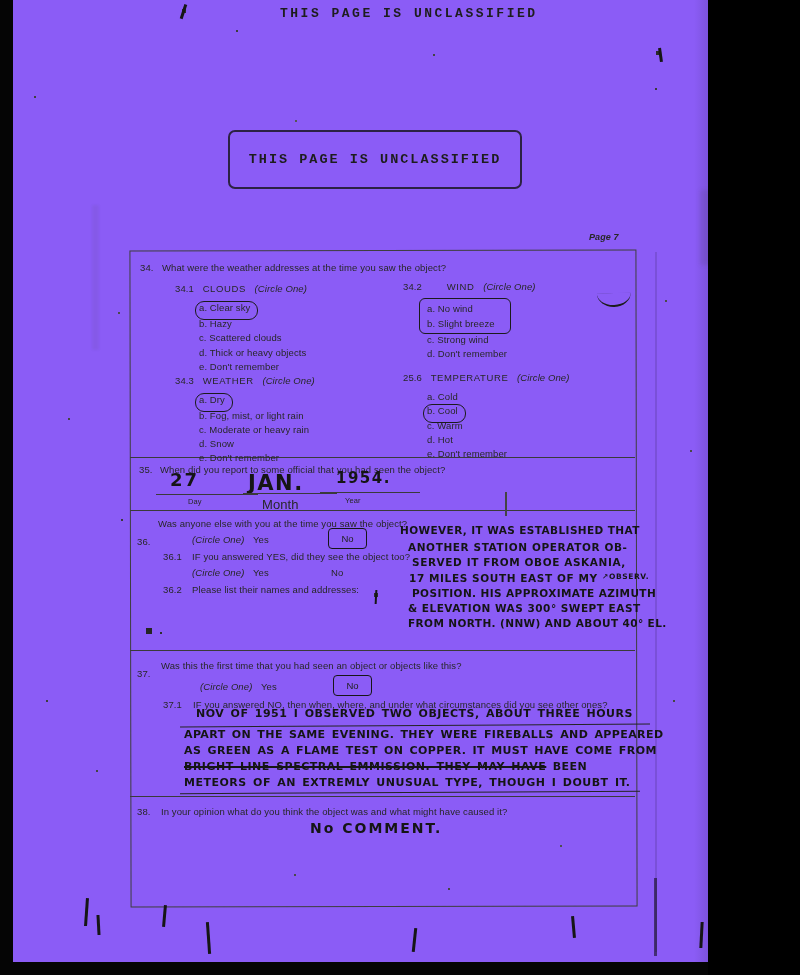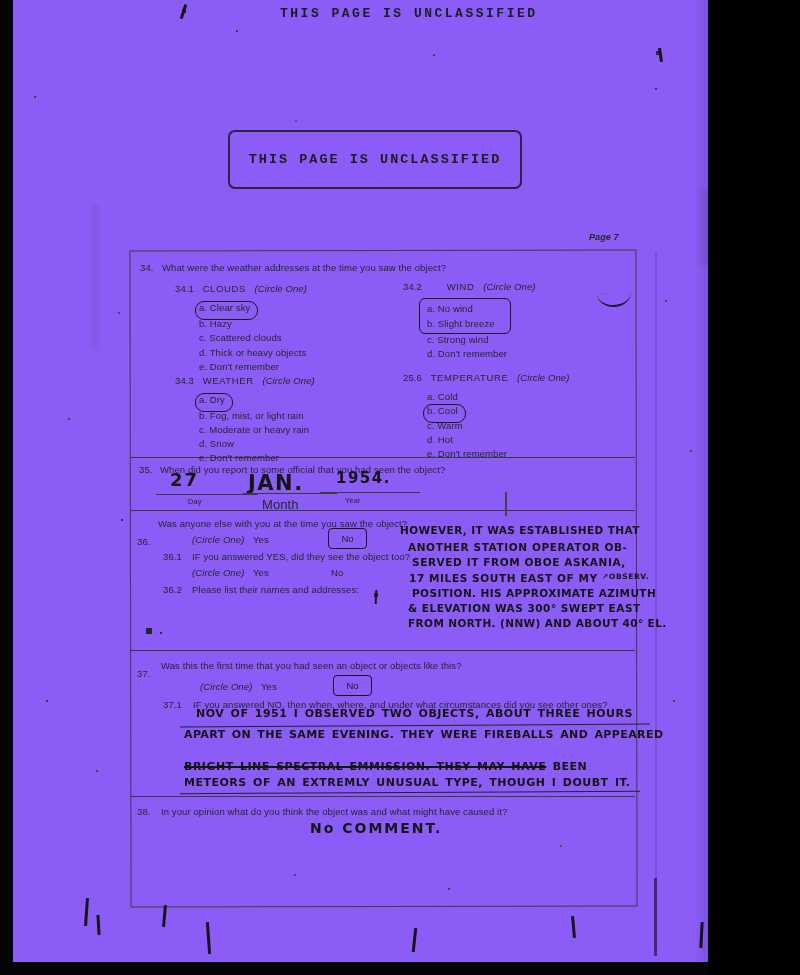--- a/index.html
+++ b/index.html
@@ -166,20 +166,21 @@
   <div class="t" style="left:261px;top:681px;">Yes</div>
   <div class="ansbox" style="left:333px;top:675px;width:37px;height:19px;">
     <span>No</span>
   </div>
   <div class="t" style="left:163px;top:699px;">37.1</div>
   <div class="t" style="left:193px;top:699px;">IF you answered NO, then when, where, and under what circumstances did you see other ones?</div>
 
   <div class="hw" style="left:196px;top:707px;font-size:11px;letter-spacing:0.5px;word-spacing:2px;">NOV OF 1951   I  OBSERVED  TWO  OBJECTS, ABOUT THREE HOURS</div>
   <div class="rule" style="left:180px;top:725px;width:470px;transform:rotate(-0.35deg);background:#242424;"></div>
   <div class="hw" style="left:184px;top:728px;font-size:11px;letter-spacing:0.4px;word-spacing:2px;">APART ON THE SAME EVENING.  THEY WERE FIREBALLS AND APPEARED</div>
+  <div class="hw" style="left:184px;top:744px;font-size:11px;letter-spacing:0.4px;word-spacing:2px;">AS GREEN AS A FLAME TEST ON COPPER.  IT MUST HAVE COME FROM</div>
   <div class="hw" style="left:184px;top:760px;font-size:11px;letter-spacing:0.5px;word-spacing:2px;">
     <span class="struck">BRIGHT LINE SPECTRAL EMMISSION.   THEY MAY HAVE</span><span> BEEN</span>
   </div>
   <div class="hw" style="left:184px;top:776px;font-size:11px;letter-spacing:0.5px;word-spacing:2px;">METEORS OF AN EXTREMLY UNUSUAL TYPE, THOUGH I DOUBT IT.</div>
   <div class="rule" style="left:180px;top:792px;width:460px;transform:rotate(-0.3deg);background:#242424;"></div>
 
   <div class="t" style="left:137px;top:806px;">38.</div>
   <div class="t" style="left:161px;top:806px;">In your opinion what do you think the object was and what might have caused it?</div>
   <div class="hw" style="left:310px;top:820px;font-size:14px;letter-spacing:2px;">No  COMMENT.</div>
 

